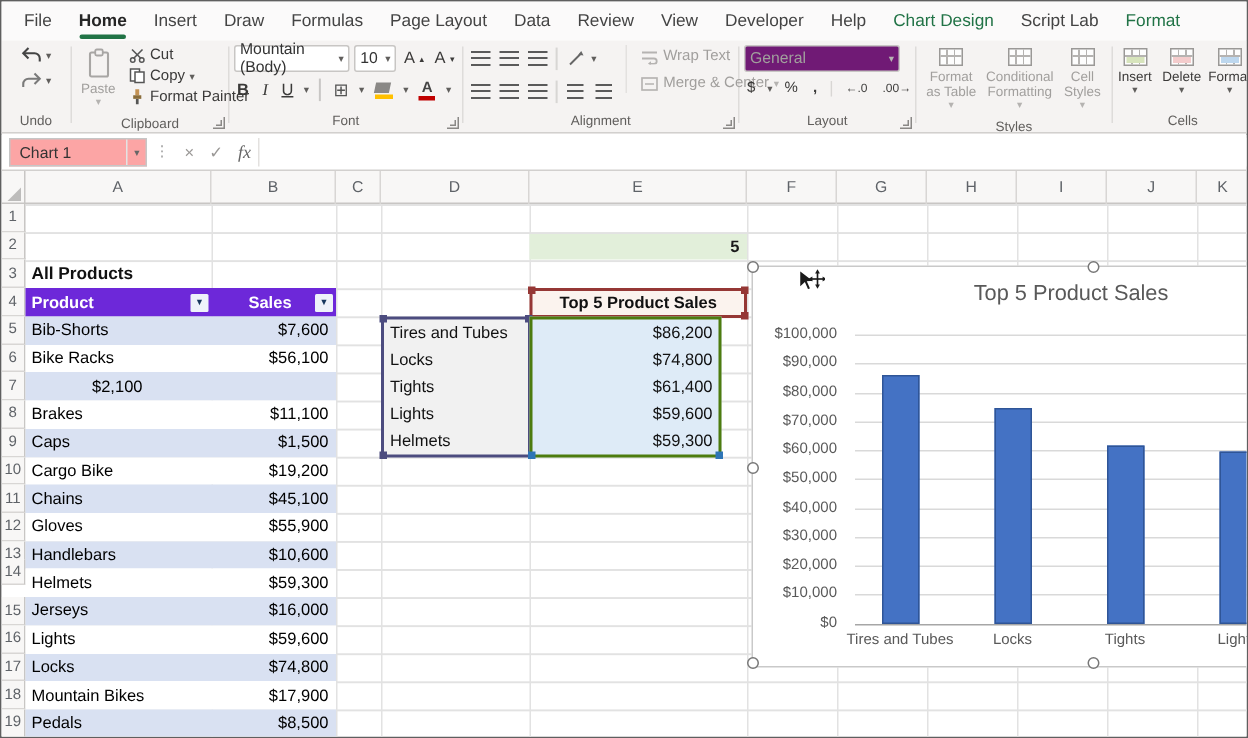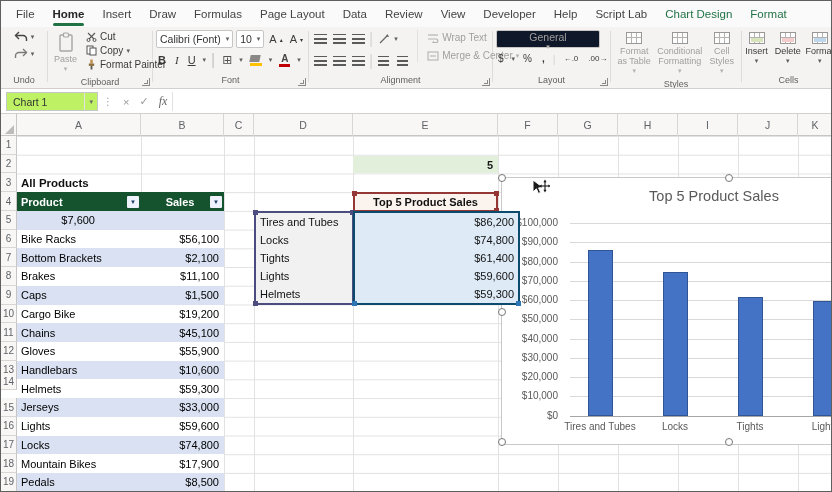--- a/index.html
+++ b/index.html
@@ -29,37 +29,37 @@
              border-right:1px solid #8a8886; border-bottom:1px solid #8a8886; }
   .launcher::after{ content:""; position:absolute; right:1px; bottom:1px; width:3px; height:3px;
              border-right:1px solid #8a8886; border-bottom:1px solid #8a8886; }
   .rbtn{ display:flex; align-items:center; gap:3px; font-size:10px; color:#3b3a39;
          padding:1px 2px; border-radius:2px; white-space:nowrap; }
   .rbtn.disabled, .disabled{ color:#a19f9d !important; }
   .caret{ font-size:7px; color:#605e5c; }
   .caret.dis{ color:#b5b3b1; }
   .combo{ background:#fff; border:1px solid #c8c6c4; height:18px; display:flex; align-items:center;
           font-size:10.5px; color:#333; padding:0 3px; justify-content:space-between; border-radius:2px; }
-  .combo.disabled{ color:#a19f9d; background:#0f172a;flex-direction:column; }
+  .combo.disabled{ color:#a19f9d; background:#701a75; }
   .bigbtn{ display:flex; flex-direction:column; align-items:center; font-size:9px; color:#3b3a39;
            line-height:10px; padding:2px 3px; text-align:center; }
   .grid-ic{ width:16px; height:12px; border:1px solid #9a9896; position:relative; background:#fdfdfd; margin-bottom:2px;}
   .grid-ic::before{ content:""; position:absolute; inset:0;
       background:linear-gradient(#0000 4px,#b5b3b1 4px 5px,#0000 5px),
                  linear-gradient(90deg,#0000 4px,#b5b3b1 4px 5px,#0000 5px 9px,#b5b3b1 9px 10px,#0000 10px); }
   .grid-ic .fillrow{ position:absolute; left:1px; right:1px; top:5px; height:4px; }
   .fmt-bars{ width:13px; height:10px;
       background:linear-gradient(#5a5a5a 0 1.4px,#0000 1.4px 4.2px,#5a5a5a 4.2px 5.6px,#0000 5.6px 8.4px,#5a5a5a 8.4px 9.8px,#0000 9.8px); }
   .albtn{ width:17px; height:15px; display:flex; align-items:center; justify-content:center; }
   svg.ic{ display:block; }
 
   
   .fbar{ position:absolute; left:0; top:89px; width:832px; height:24px; background:#fff;
          border-bottom:1px solid #d2d0ce; display:flex; align-items:center; }
-  .namebox{ margin-left:5px; width:92px; height:19px; border:1px solid #c6c6c6; background:#bef264;
+  .namebox{ margin-left:5px; width:92px; height:19px; border:1px solid #c6c6c6; background:#fca5a5;
             display:flex; align-items:center; font-size:10.5px; color:#333; padding-left:6px; }
   .namebox .val{ flex:1; }
   .nb-caret{ font-size:7px; color:#666; padding:0 4px; border-left:1px solid #e3e3e3; height:100%;
              display:flex; align-items:center; }
   .fb-dots{ color:#a0a0a0; font-size:10px; padding:0 5px; }
   .fb-ic{ font-size:11px; color:#9a9896; padding:0 5px; }
   .fb-fx{ font-family:"Liberation Serif","DejaVu Serif",serif; font-style:italic; font-size:12px; color:#666; padding:0 5px;text-align:center; }
   .fb-input{ flex:1; height:19px; background:#fff; border-left:1px solid #e3e1df; margin-right:2px; }
 
   
@@ -79,41 +79,41 @@
   .vline{ position:absolute; top:0; bottom:0; width:1px; background:#e2e2e2; }
   .rowhdr{ position:absolute; left:0; width:16px; background:#f8f7f6; border-right:1px solid #c8c6c4;
            border-bottom:1px solid #d8d6d4; display:flex; align-items:center; justify-content:center;
            font-size:10px; color:#5f6368; }
 
   
   .xtable{ position:absolute; left:16px; top:56.19px; width:207px; z-index:3; font-size:11px; }
   .trow{ display:flex; height:18.73px; }
   .trow .c1{ width:124px; padding-left:4px; display:flex; align-items:center; position:relative; }
   .trow .c2{ width:83px; padding-right:5px; display:flex; align-items:center; justify-content:flex-end; position:relative; }
-  .thead{ background:#14532d; color:#fff; font-weight:bold; }
+  .thead{ background:#6d28d9; color:#fff; font-weight:bold; }
   .thead .c2{ justify-content:center; }
   .filterbtn{ position:absolute; right:2px; top:50%; transform:translateY(-50%); width:12px; height:12px;
               background:#eef2fa; border-radius:1px; display:flex; align-items:center; justify-content:center;
               font-size:6px; color:#17375e; }
   .band{ background:#d9e1f2; }
   .nob{ background:#ffffff; }
   .allprod{ position:absolute; left:20px; top:37.46px; height:18.73px; display:flex; align-items:center;
             font-weight:bold; font-size:11.5px; color:#111; z-index:2; }
 
   
   .e2cell{ position:absolute; left:352px; top:19.73px; width:145px; height:17.7px; background:#e2efda;
            z-index:3; display:flex; align-items:center; justify-content:flex-end; padding-right:5px;
            font-size:11px; font-weight:bold; color:#1a1a1a; }
   .e4cell{ position:absolute; left:352px; top:56.19px; width:145px; height:19.7px; background:#fbf3ee;
            border:2px solid #953735; z-index:3; display:flex; align-items:center; justify-content:center;
            font-size:11px; font-weight:bold; color:#111; }
   .drange{ position:absolute; left:253px; top:74.92px; width:100px; height:93.65px; background:#f1f1f1;
            border:2px solid #4c4c7f; z-index:3; font-size:11px; color:#111; }
-  .erange{ position:absolute; left:352px; top:74.92px; width:167px; height:93.65px; background:#deebf7;
-           border:2px solid #0c4a6e; z-index:3; font-size:11px; color:#111; }
+  .erange{ position:absolute; left:352px; top:74.92px; width:128px; height:93.65px; background:#deebf7;
+           border:2px solid #4d7c0f; z-index:3; font-size:11px; color:#111; }
   .rrow{ height:18.05px; display:flex; align-items:center; padding:0 4px; }
   .erange .rrow{ justify-content:flex-end; }
   .hsq{ position:absolute; width:5px; height:5px; z-index:4; }
 
   
   .chart{ position:absolute; left:500px; top:41px; width:356px; height:268px; background:#fff;
           border:1px solid #c9c9c9; z-index:2; }
   .chart-title{ position:absolute; left:212px; top:10px; transform:translateX(-50%); font-size:14.5px;
                 color:#595959; white-space:nowrap; }
   .cgrid{ position:absolute; left:68px; right:0; height:1px; background:#d9d9d9; }
@@ -135,22 +135,22 @@
       <span class="tab active">Home</span>
       <span class="tab">Insert</span>
       <span class="tab">Draw</span>
       <span class="tab">Formulas</span>
       <span class="tab">Page Layout</span>
       <span class="tab">Data</span>
       <span class="tab">Review</span>
       <span class="tab">View</span>
       <span class="tab">Developer</span>
       <span class="tab">Help</span>
+      <span class="tab contextual">Chart Design</span>
       <span class="tab">Script Lab</span>
-      <span class="tab contextual">Chart Design</span>
       <span class="tab contextual">Format</span>
     </div>
 
   <div class="ribbon">
 
     <div class="rgroup" style="width:46px">
       <div class="rcontent" style="flex-direction:column; align-items:center; gap:3px;">
         <div class="rbtn">
           <svg class="ic" width="14" height="12" viewBox="0 0 14 12">
               <path d="M5 1 L1.5 4.5 L5 8" fill="none" stroke="#444" stroke-width="1.4"></path>
@@ -209,21 +209,21 @@
         </div>
       </div>
       <div class="rlabel"><span>Clipboard</span><span class="launcher"></span></div>
     </div>
     <div class="rsep"></div>
 
     <div class="rgroup" style="width:155px">
       <div class="rcontent" style="flex-direction:column; gap:3px;">
         <div style="display:flex; gap:3px; width:100%;">
           <div class="combo" style="width:84px">
-              <span>Calibri (Font)</span>
+              <span>Mountain (Body)</span>
               <span class="caret">▾</span>
             </div>
           <div class="combo" style="width:30px">
               <span>10</span>
               <span class="caret">▾</span>
             </div>
           <div class="rbtn" style="font-size:11px">A<span style="font-size:6px; vertical-align:super">▴</span></div>
           <div class="rbtn" style="font-size:11px">A<span style="font-size:6px; vertical-align:super">▾</span></div>
         </div>
         <div style="display:flex; gap:5px; align-items:center;">
@@ -425,28 +425,28 @@
           <div class="c1">
             <span>Product</span>
             <span class="filterbtn">▼</span>
           </div>
           <div class="c2">
             <span>Sales</span>
             <span class="filterbtn">▼</span>
           </div>
         </div>
         <div class="trow band">
+          <div class="c1">Bib-Shorts</div>
           <div class="c2">$7,600</div>
         </div>
         <div class="trow nob">
           <div class="c1">Bike Racks</div>
           <div class="c2">$56,100</div>
         </div>
         <div class="trow band">
-          <div class="c1">Bottom Brackets</div>
           <div class="c2">$2,100</div>
         </div>
         <div class="trow nob">
           <div class="c1">Brakes</div>
           <div class="c2">$11,100</div>
         </div>
         <div class="trow band">
           <div class="c1">Caps</div>
           <div class="c2">$1,500</div>
         </div>
@@ -465,21 +465,21 @@
         <div class="trow band">
           <div class="c1">Handlebars</div>
           <div class="c2">$10,600</div>
         </div>
         <div class="trow nob">
           <div class="c1">Helmets</div>
           <div class="c2">$59,300</div>
         </div>
         <div class="trow band">
           <div class="c1">Jerseys</div>
-          <div class="c2">$33,000</div>
+          <div class="c2">$16,000</div>
         </div>
         <div class="trow nob">
           <div class="c1">Lights</div>
           <div class="c2">$59,600</div>
         </div>
         <div class="trow band">
           <div class="c1">Locks</div>
           <div class="c2">$74,800</div>
         </div>
         <div class="trow nob">

